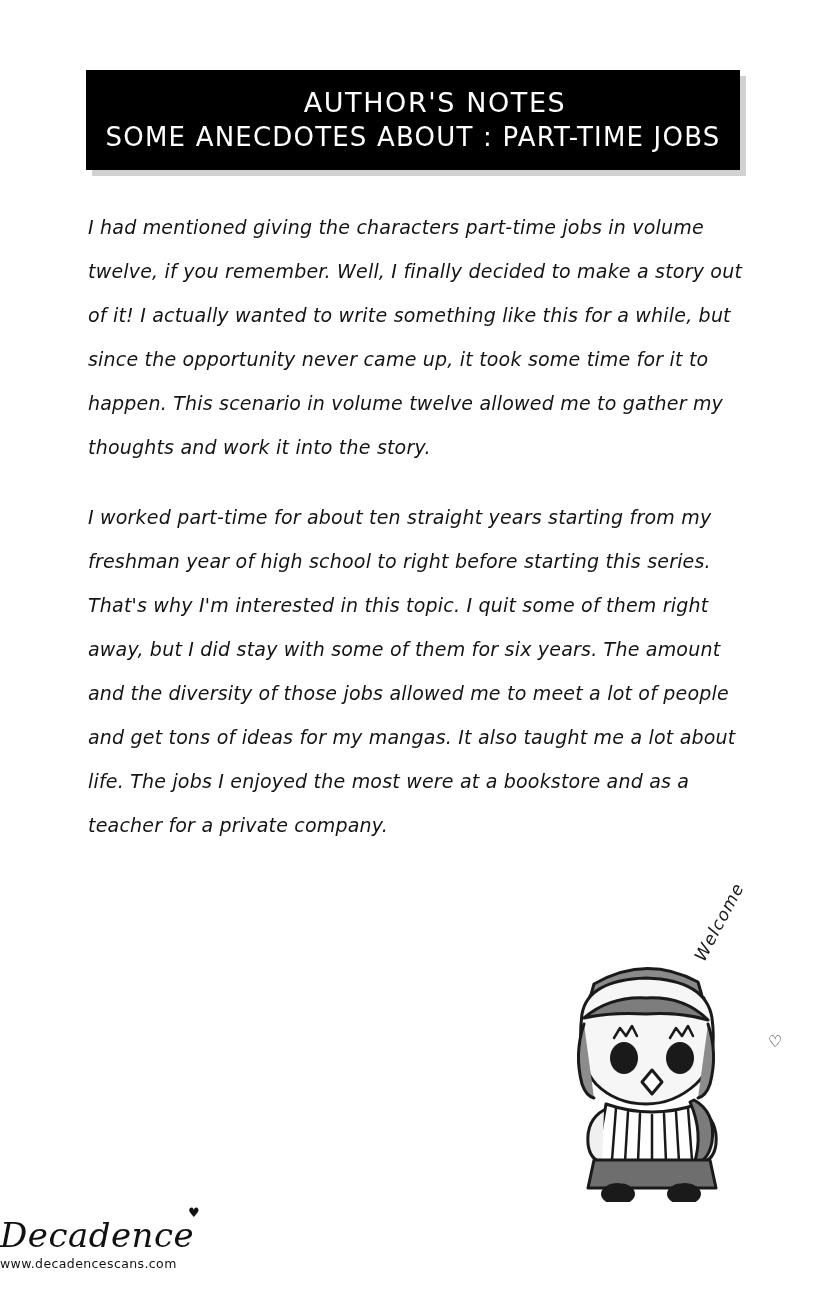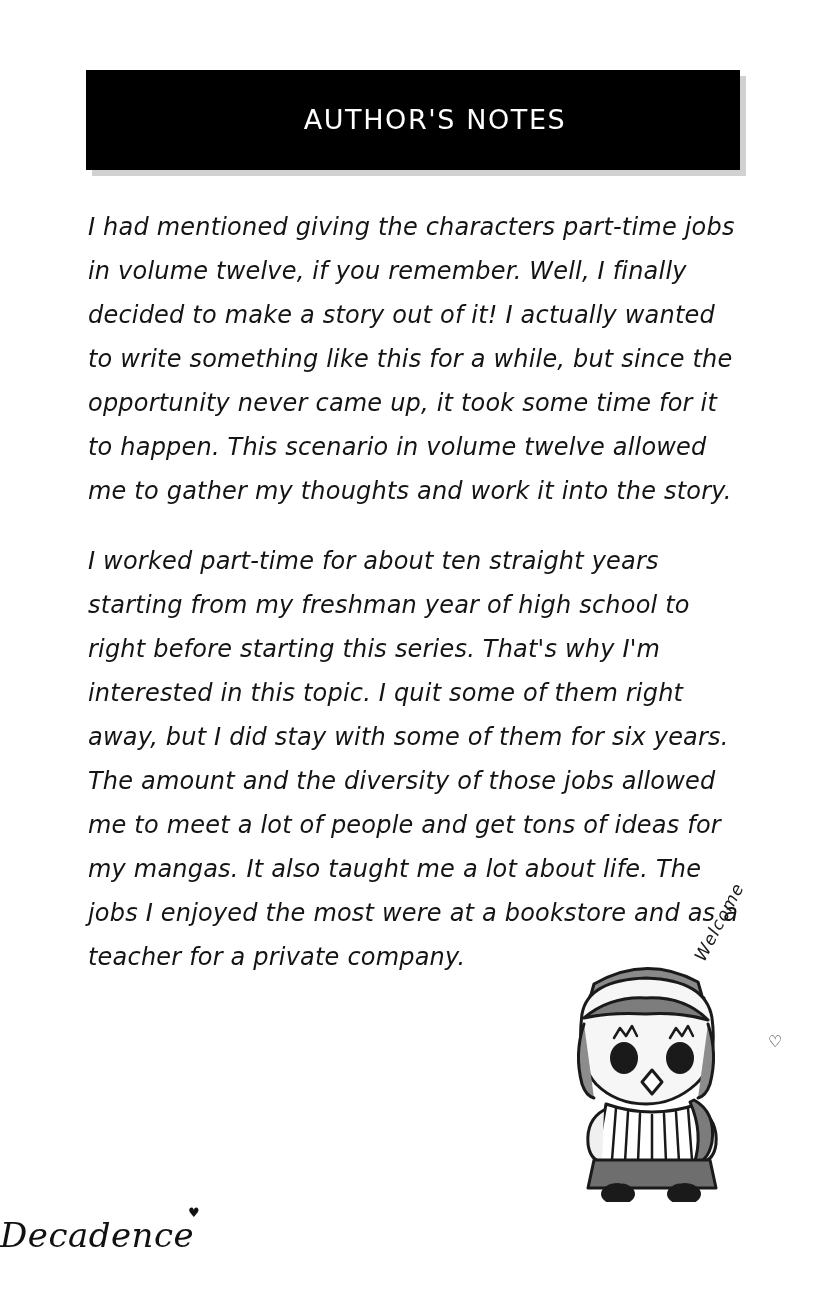--- a/index.html
+++ b/index.html
@@ -52,21 +52,21 @@
 
   
   .notes-body {
     position: absolute;
     left: 88px;
     top: 205px;
     width: 672px;
   }
   .para {
     font-family: "DejaVu Sans", sans-serif;
-    font-size: 24px;
+    font-size: 19px;
     line-height: 44px;
     color: #141414;
     margin: 0 16px 26px 0;
     letter-spacing: 0.2px;
     font-style: italic;
   }
   .para.p3 {
     width: 448px;
     margin-bottom: 0;
   }
@@ -129,20 +129,21 @@
     color: #111;
     letter-spacing: 0.4px;
     margin-top: 1px;
   }
 </style>
 </head>
 <body>
 
 <div class="header-banner">
   <div class="header-title">AUTHOR'S NOTES</div>
+  <div class="header-subtitle">SOME ANECDOTES ABOUT : PART-TIME JOBS</div>
 </div>
 
 <div class="notes-body">
   <p class="para p1">I had mentioned giving the characters part-time jobs in volume twelve, if you remember. Well, I finally decided to make a story out of it! I actually wanted to write something like this for a while, but since the opportunity never came up, it took some time for it to happen. This scenario in volume twelve allowed me to gather my thoughts and work it into the story.</p>
   <p class="para p2">I worked part-time for about ten straight years starting from my freshman year of high school to right before starting this series. That's why I'm interested in this topic. I quit some of them right away, but I did stay with some of them for six years. The amount and the diversity of those jobs allowed me to meet a lot of people and get tons of ideas for my mangas. It also taught me a lot about life. The jobs I enjoyed the most were at a bookstore and as a teacher for a private company.</p>
 </div>
 
 <div class="mascot">
   <svg width="230" height="270" viewBox="0 0 230 270" xmlns="http://www.w3.org/2000/svg">
     <g stroke="#1a1a1a" stroke-width="3" fill="none" stroke-linecap="round" stroke-linejoin="round">
@@ -183,13 +184,14 @@
   </svg>
 </div>
 <div class="welcome-text">Welcome</div>
 <div class="heart-mark">♡</div>
 
 <div class="footer-logo">
   <div class="logo-word">
     <span>Decadence</span>
     <span class="logo-heart">♥</span>
   </div>
+  <div class="logo-url">www.decadencescans.com</div>
 </div>
 
 </body></html>

